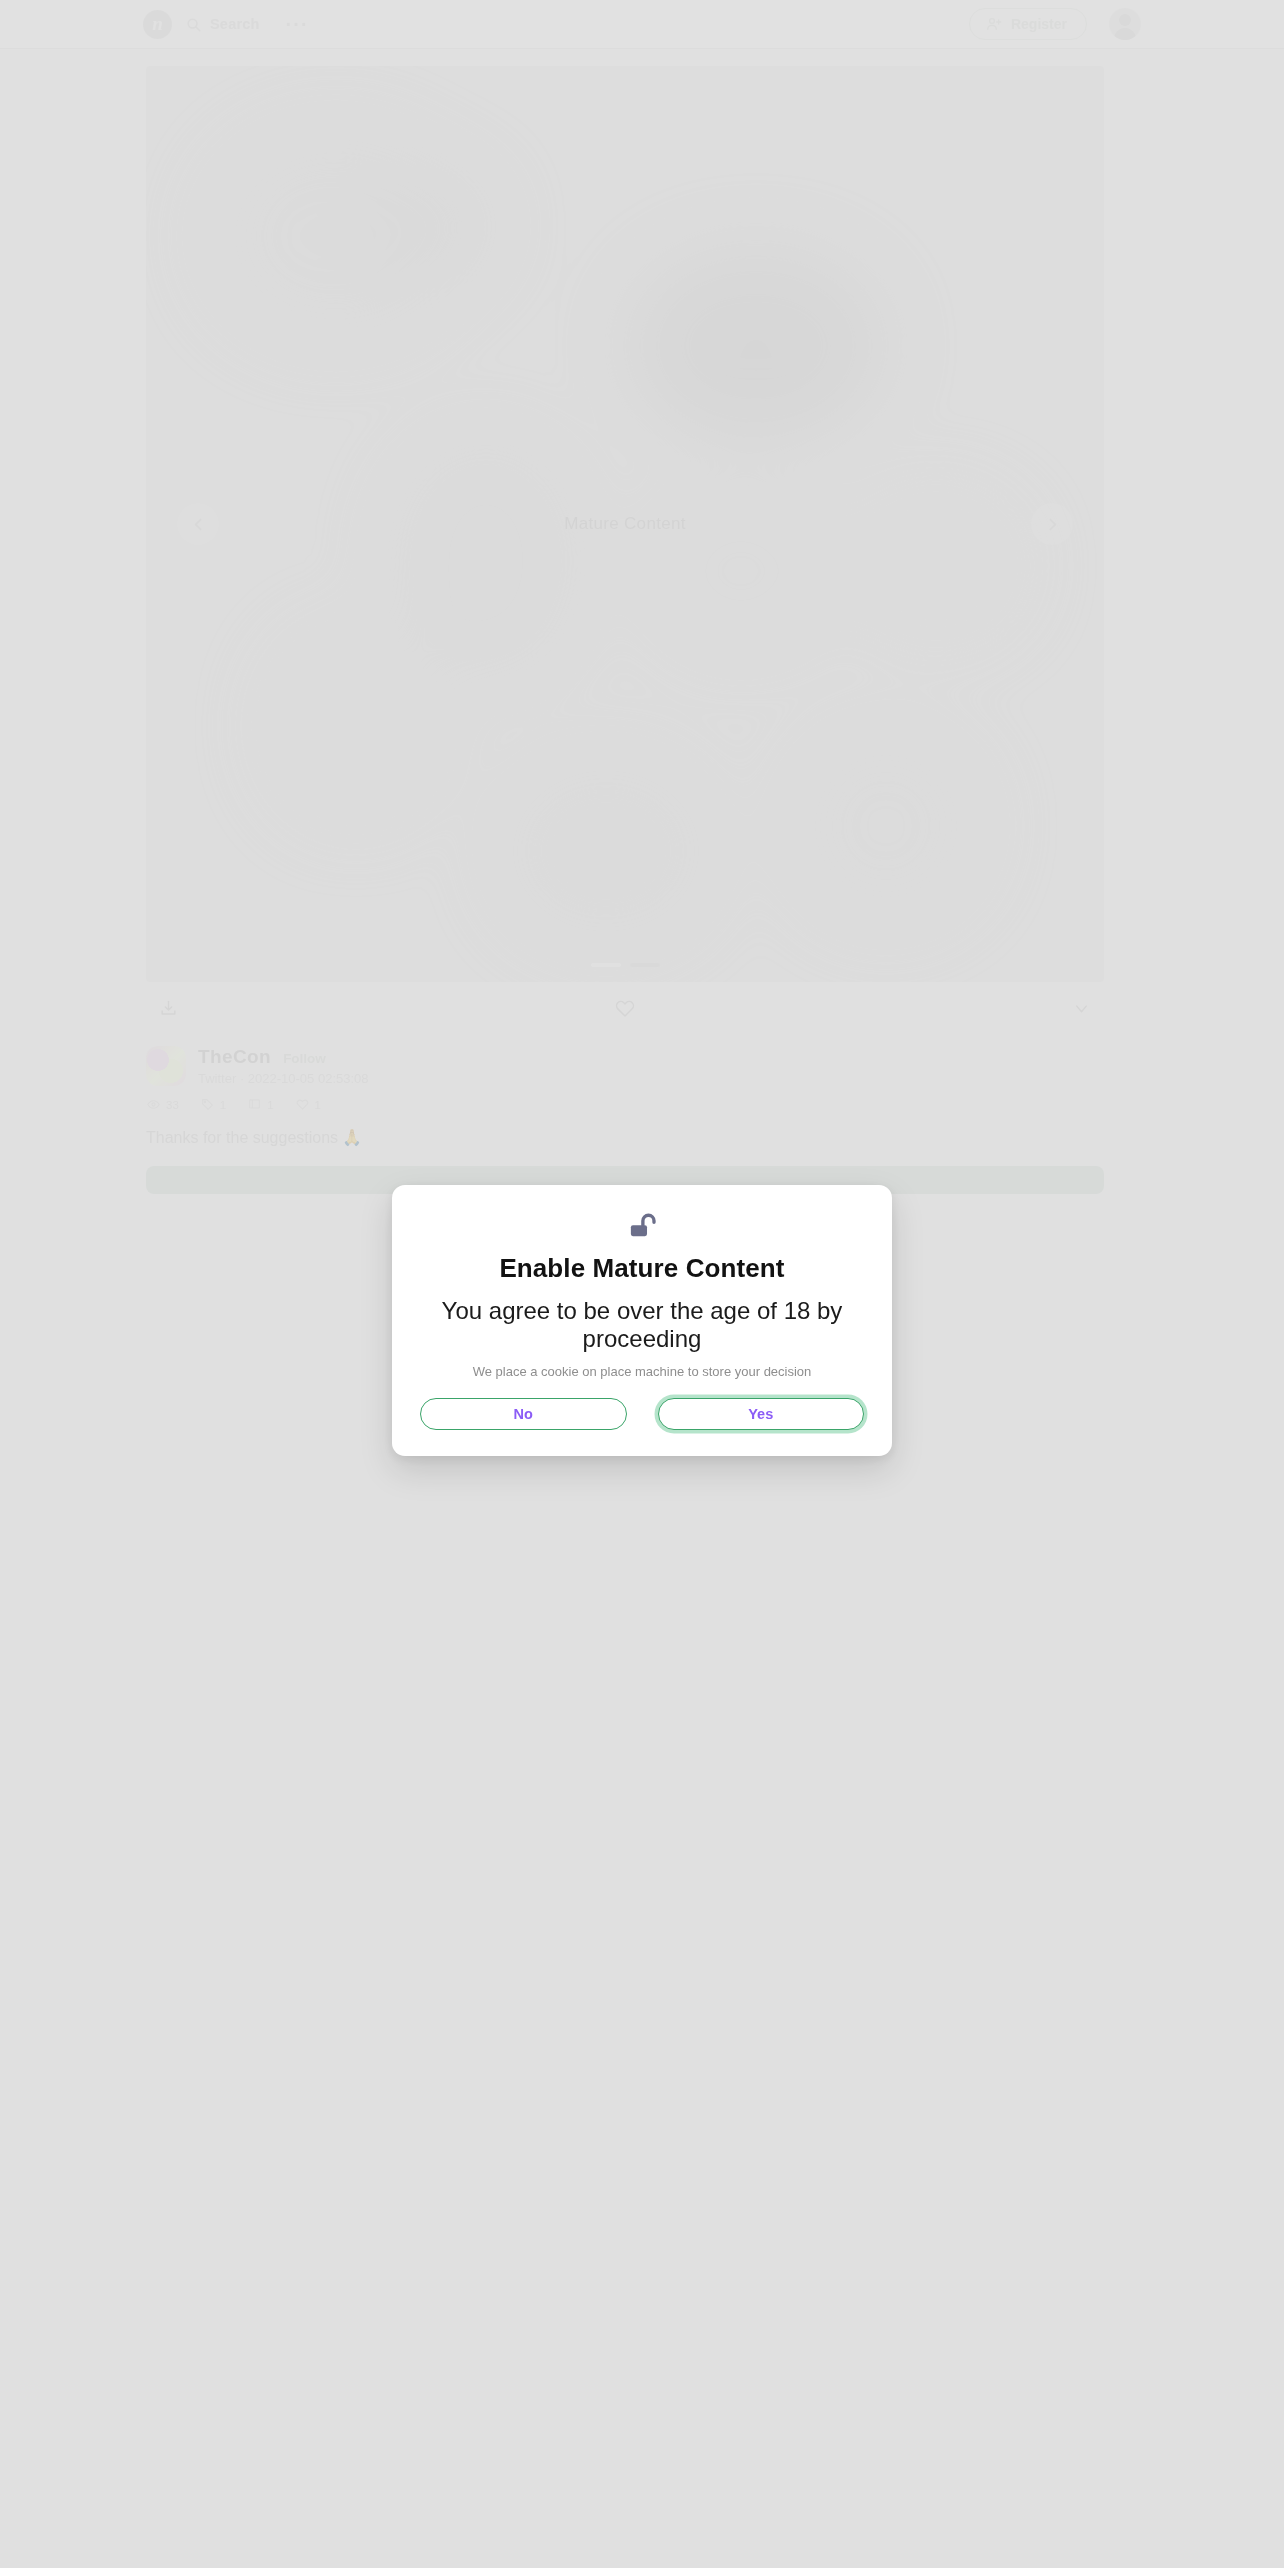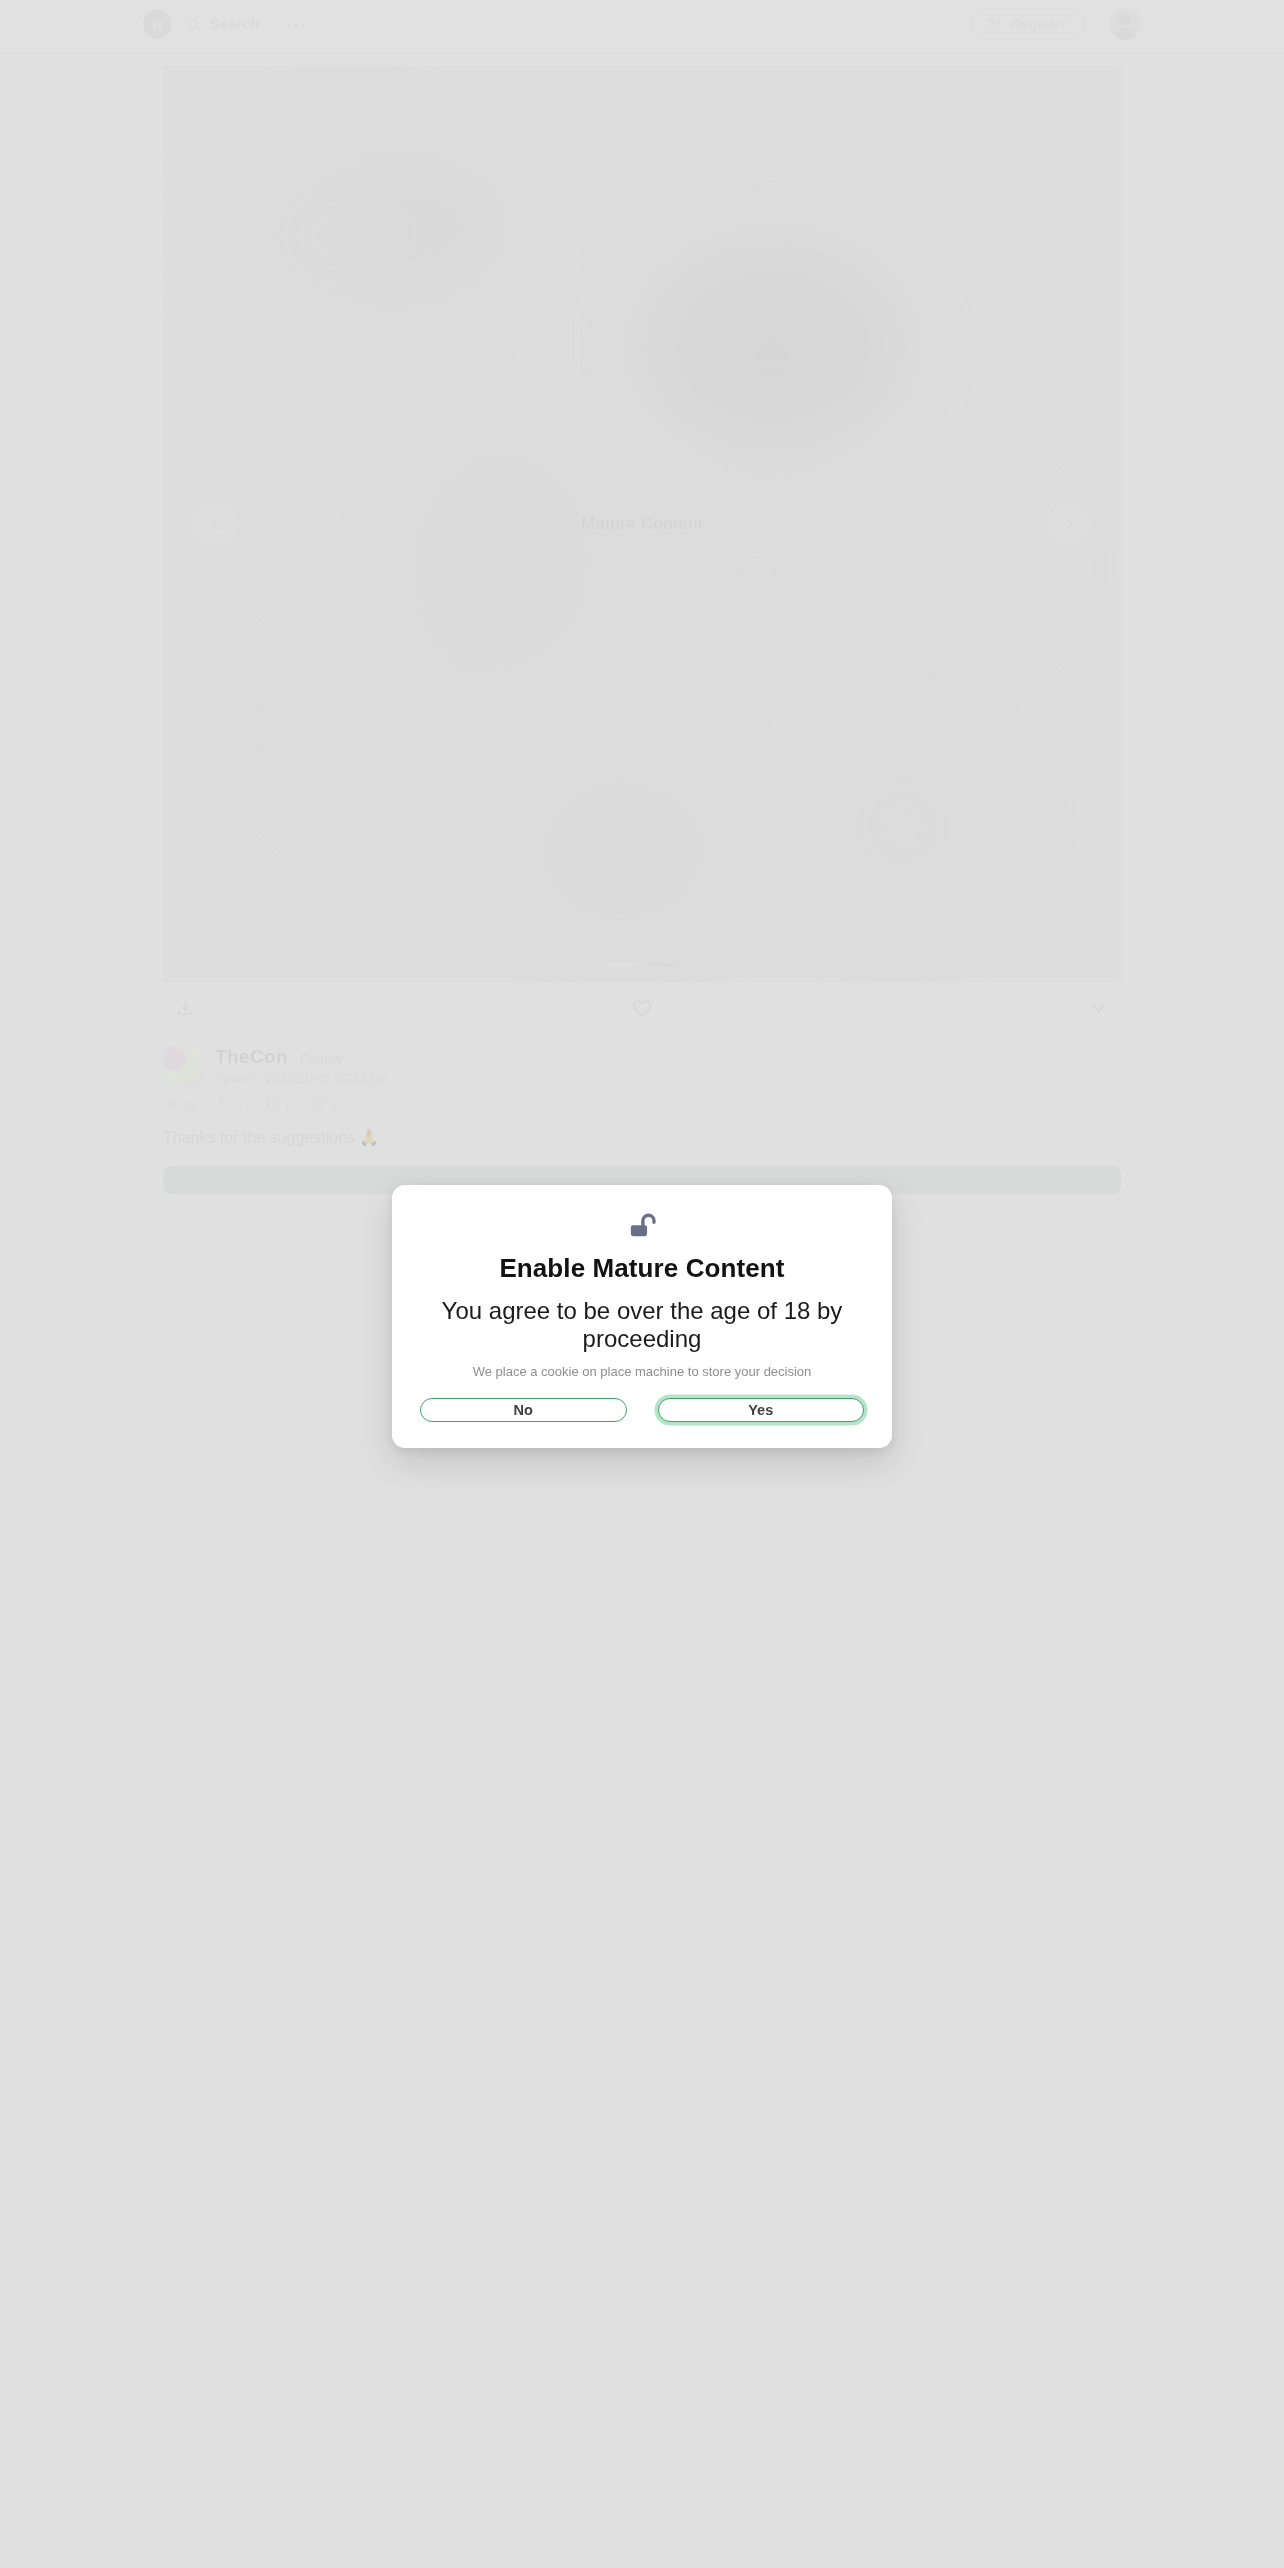--- a/index.html
+++ b/index.html
@@ -108,21 +108,21 @@
   .avatar-caret {
     position: absolute;
     right: -5px; bottom: -2px;
     color: #cfcfcf;
     font-size: 11px;
   }
 
   
   #content {
     position: absolute;
-    top: 49px; left: 163px;
+    top: 49px; left: 146px;
     width: 958px;
   }
 
   
   #image-card {
     position: relative;
     width: 958px;
     height: 916px;
     margin-top: 17px;
     background: #d7d7d7;
@@ -278,25 +278,25 @@
     color: #8e8e8e;
     margin-bottom: 19px;
   }
   #modal-actions {
     display: flex;
     gap: 31px;
     justify-content: center;
   }
   .modal-btn {
     width: 213px;
-    height: 24px;
+    height: 32px;
     border-radius: 18px;
     background: #ffffff;
     border: 1.6px solid #3aa469;
-    color: #404040;
+    color: #8b5cf6;
     font-size: 14.5px;
     font-weight: bold;
     font-family: "Liberation Sans", sans-serif;
     cursor: pointer;
   }
   .modal-btn.focused {
     box-shadow: 0 0 0 3.5px rgba(92, 196, 140, 0.45);
   }
 </style>
 </head>

